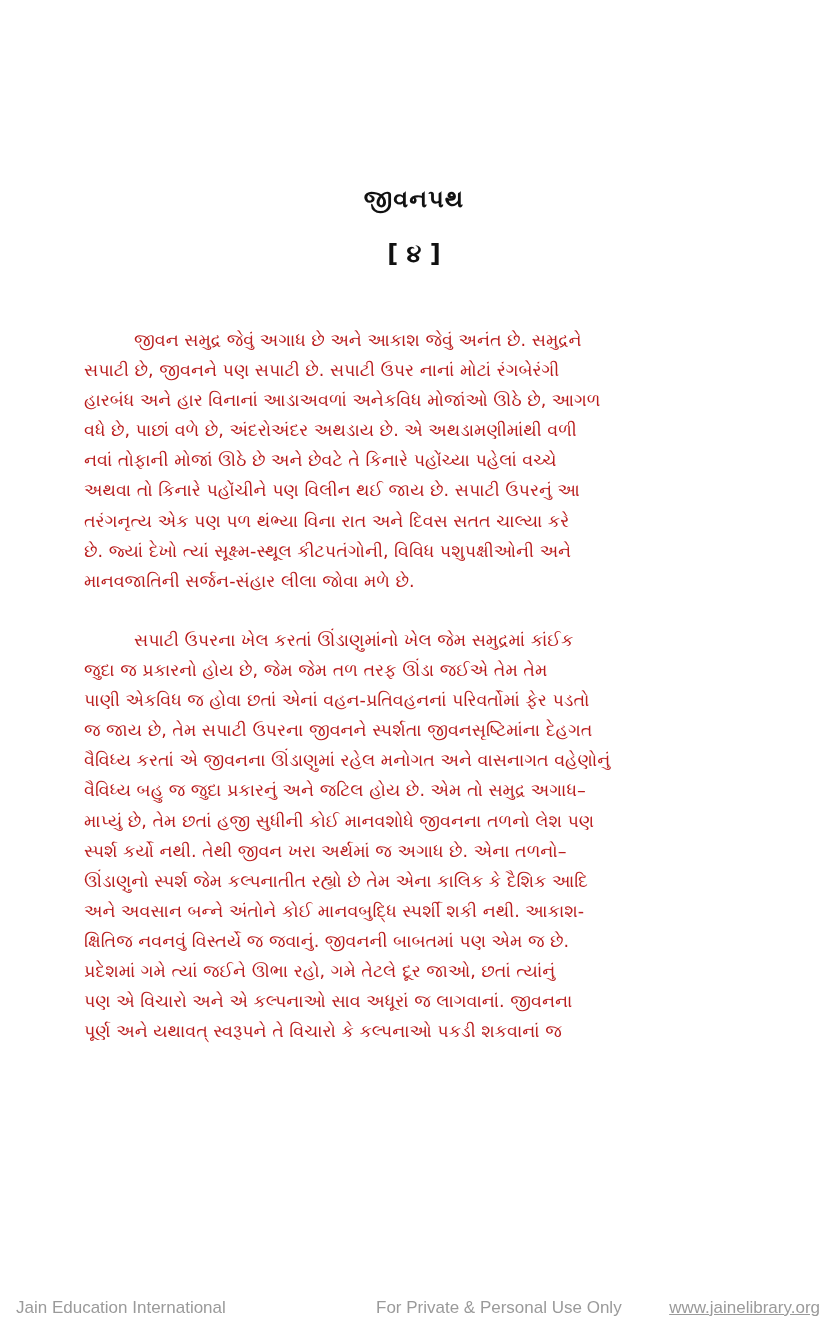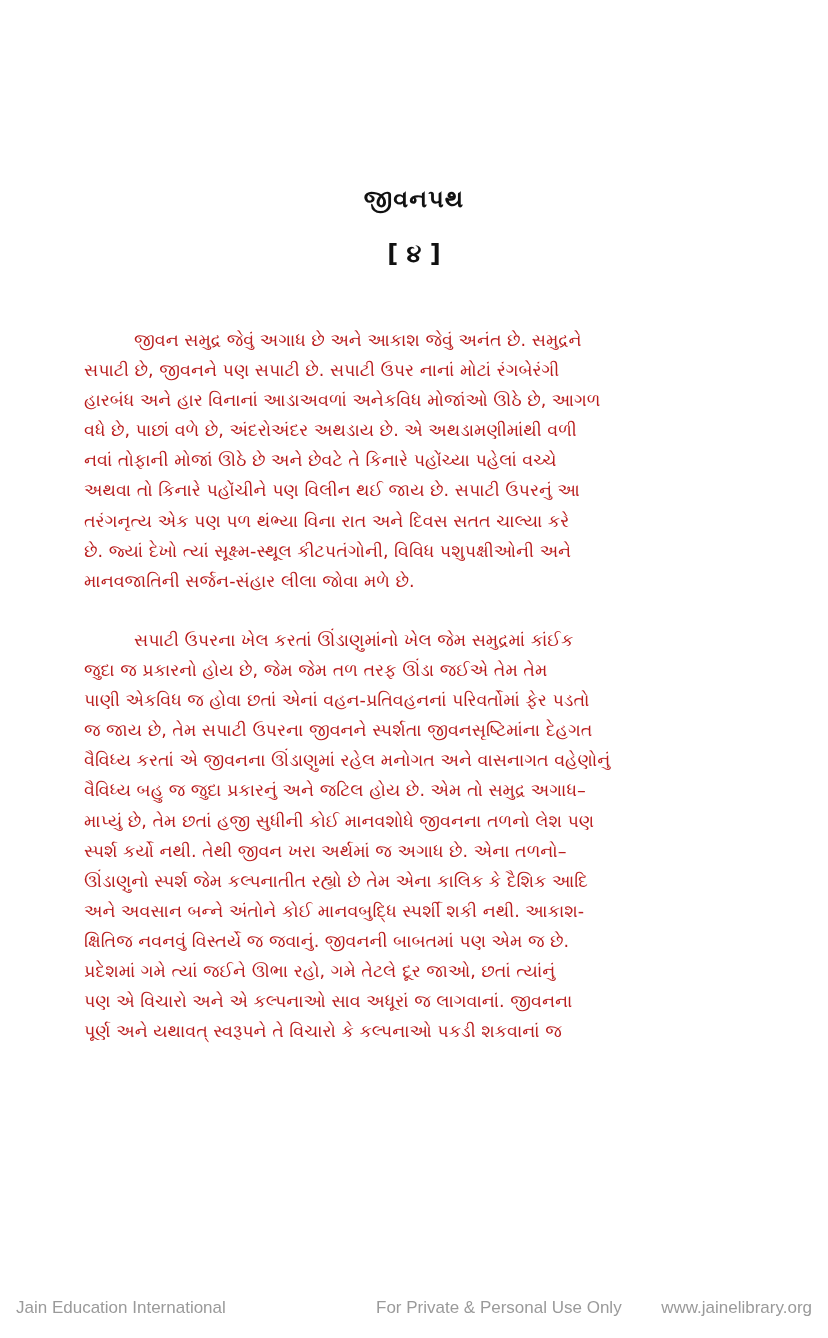--- a/index.html
+++ b/index.html
@@ -65,21 +65,21 @@
       left: 0; right: 0;
       top: 1298px;
       height: 20px;
       font-family: "Liberation Sans", sans-serif;
       font-size: 17px;
       color: #9a9a9a;
     }
     .footer span { position: absolute; top: 0; }
     .footer .f-left { left: 16px; }
     .footer .f-center { left: 328px; margin-left: 48px; }
-    .footer .f-right { right: 16px; }
+    .footer .f-right { right: 8px; text-decoration: underline; }
   </style>
 </head>
 <body>
 
 <div class="page">
 
   <div class="title">જીવનપથ</div>
   <div class="chapter-num">[ ૪ ]</div>
 
   <div class="body-text para1">

